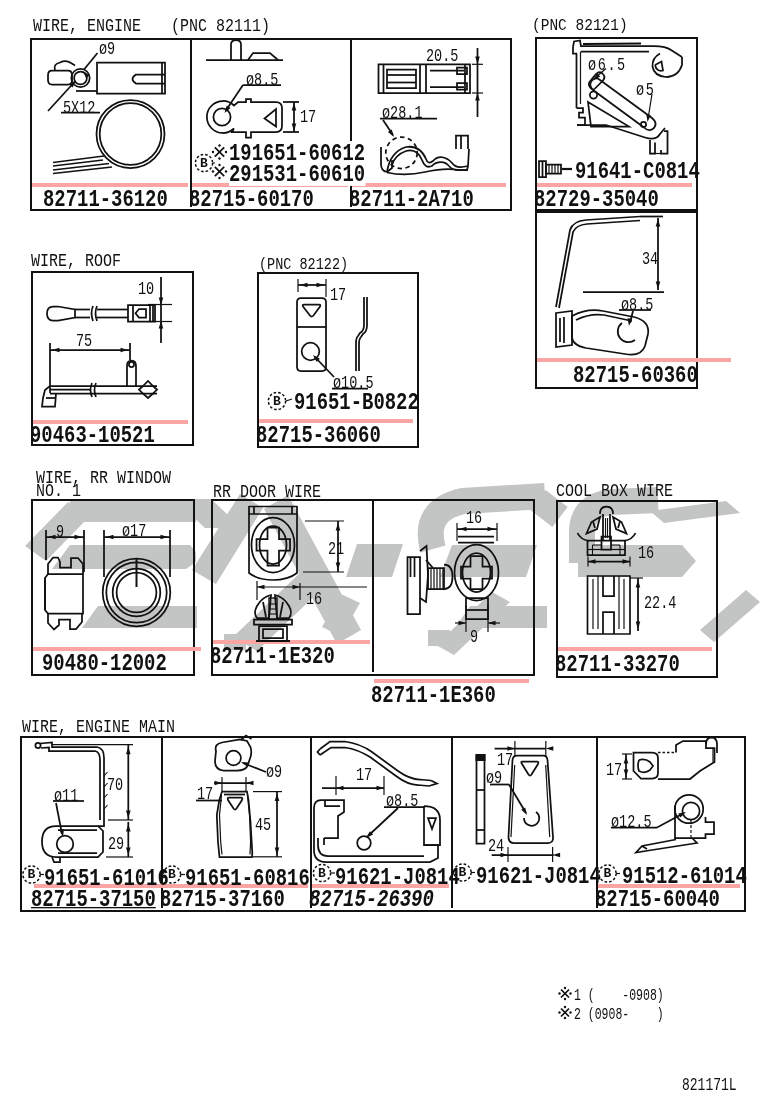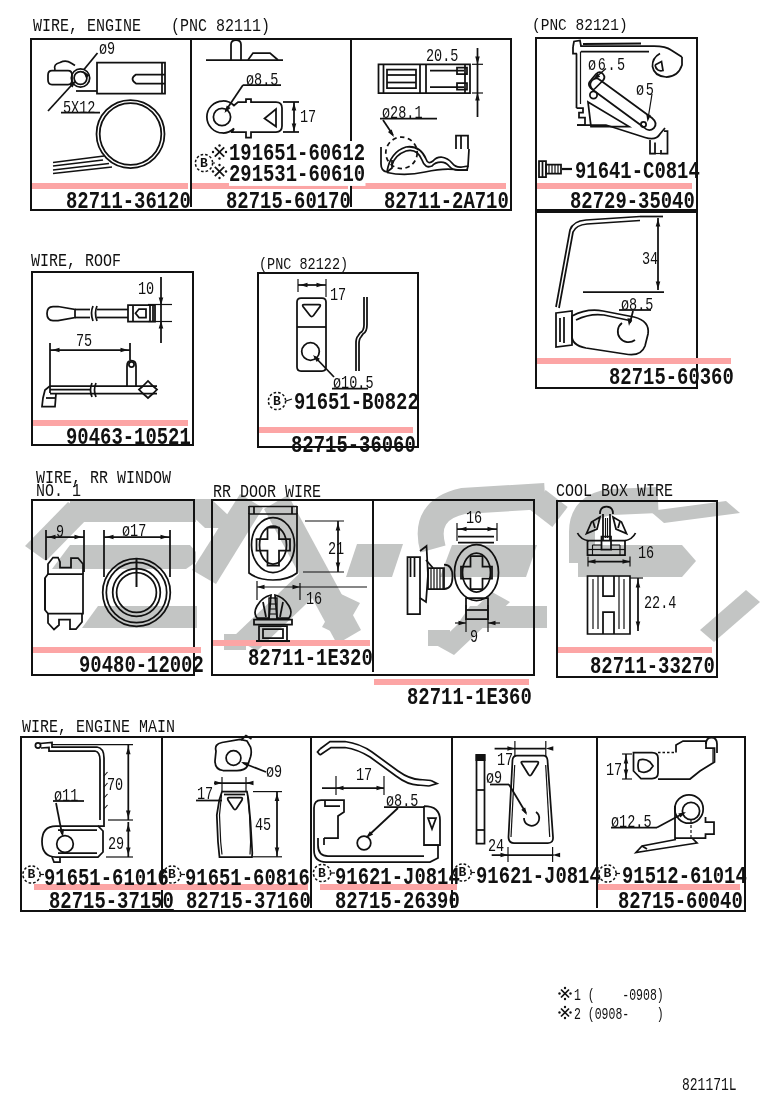--- a/index.html
+++ b/index.html
@@ -5,21 +5,21 @@
 html,body{margin:0;padding:0;background:#fff;}
 #page{position:relative;width:760px;height:1112px;background:#fff;overflow:hidden;
   font-family:"Liberation Mono",monospace;color:#111;}
 .t{position:absolute;white-space:pre;transform-origin:0 0;line-height:1;}
 .title{font-size:15px;transform:scale(1.0,1.18);letter-spacing:0px;}
 .pn{font-size:18px;font-weight:bold;transform:scale(1.05,1.33);}
 .dim{font-size:13.5px;transform:scale(1.0,1.3);}
 .fn{font-size:11.5px;transform:scale(1.0,1.4);}
 .box{position:absolute;border:2px solid #111;}
 .vd{position:absolute;width:2px;background:#111;}
-.band{position:absolute;border-top:6px solid #fca5a5;display:flex;align-items:center;justify-content:flex-end;}
+.band{position:absolute;border-top:4px solid #fca5a5;display:flex;align-items:center;justify-content:flex-start;}
 .band span{display:inline-block;font-size:18px;font-weight:bold;transform:scale(1.05,1.33);white-space:pre;}
 svg.lay{position:absolute;left:0;top:0;}
 </style>
 </head>
 <body>
 <div id="page">
 
 <svg class="lay" width="760" height="1112" viewBox="0 0 760 1112">
       <polygon points="25,546 68,502 89,517 46,561" fill="#c3c5c4" stroke="none"></polygon>
       <polygon points="70,499 196,499 196,522 70,522" fill="#c3c5c4" stroke="none"></polygon>
@@ -71,21 +71,21 @@
     </div>
 <div class="box" style="left:535px;top:211px;width:159px;height:174px;"></div>
 <div class="band" style="left:537px;top:358px;width:155px;height:25px;padding-left:39px;">
       <span>82715-60360</span>
     </div>
 <div class="box" style="left:31px;top:271px;width:159px;height:171px;"></div>
 <div class="band" style="left:33px;top:420px;width:155px;height:22px;">
       <span>90463-10521</span>
     </div>
 <div class="box" style="left:257px;top:272px;width:158px;height:172px;"></div>
-<div class="band" style="left:259px;top:419px;width:154px;height:23px;margin-top:8px;">
+<div class="band" style="left:259px;top:419px;width:154px;height:23px;">
       <span>82715-36060</span>
     </div>
 <div class="box" style="left:31px;top:499px;width:160px;height:173px;"></div>
 <div class="band" style="left:33px;top:647px;width:156px;height:23px;padding-left:12px;">
       <span>90480-12002</span>
     </div>
 <div class="box" style="left:211px;top:499px;width:320px;height:173px;"></div>
 <div class="vd" style="left:372px;top:499px;height:173px;"></div>
 <div class="band" style="left:213px;top:640px;width:157px;height:23px;">
       <span>82711-1E320</span>
@@ -101,21 +101,21 @@
 <div class="vd" style="left:161px;top:736px;height:172px;"></div>
 <div class="vd" style="left:310px;top:736px;height:172px;"></div>
 <div class="vd" style="left:451px;top:736px;height:172px;"></div>
 <div class="vd" style="left:596px;top:736px;height:172px;"></div>
 <div class="band" style="left:34px;top:884px;width:137px;height:22px;text-decoration:underline;">
       <span>82715-37150</span>
     </div>
 <div class="band" style="left:163px;top:884px;width:145px;height:22px;">
       <span>82715-37160</span>
     </div>
-<div class="band" style="left:320px;top:884px;width:137px;height:22px;">
+<div class="band" style="left:312px;top:884px;width:137px;height:22px;font-style:italic;">
       <span>82715-26390</span>
     </div>
 <div class="band" style="left:598px;top:884px;width:142px;height:22px;">
       <span>82715-60040</span>
     </div>
 <div class="t dim" style="left:99px;top:41px;">ø9</div>
 <div class="t dim" style="left:63px;top:100px;">5X12</div>
 <div class="t dim" style="left:246px;top:72px;">ø8.5</div>
 <div class="t dim" style="left:300px;top:109px;">17</div>
 <div class="t pn" style="left:229px;top:141px;background:#fff;">191651-60612</div>

